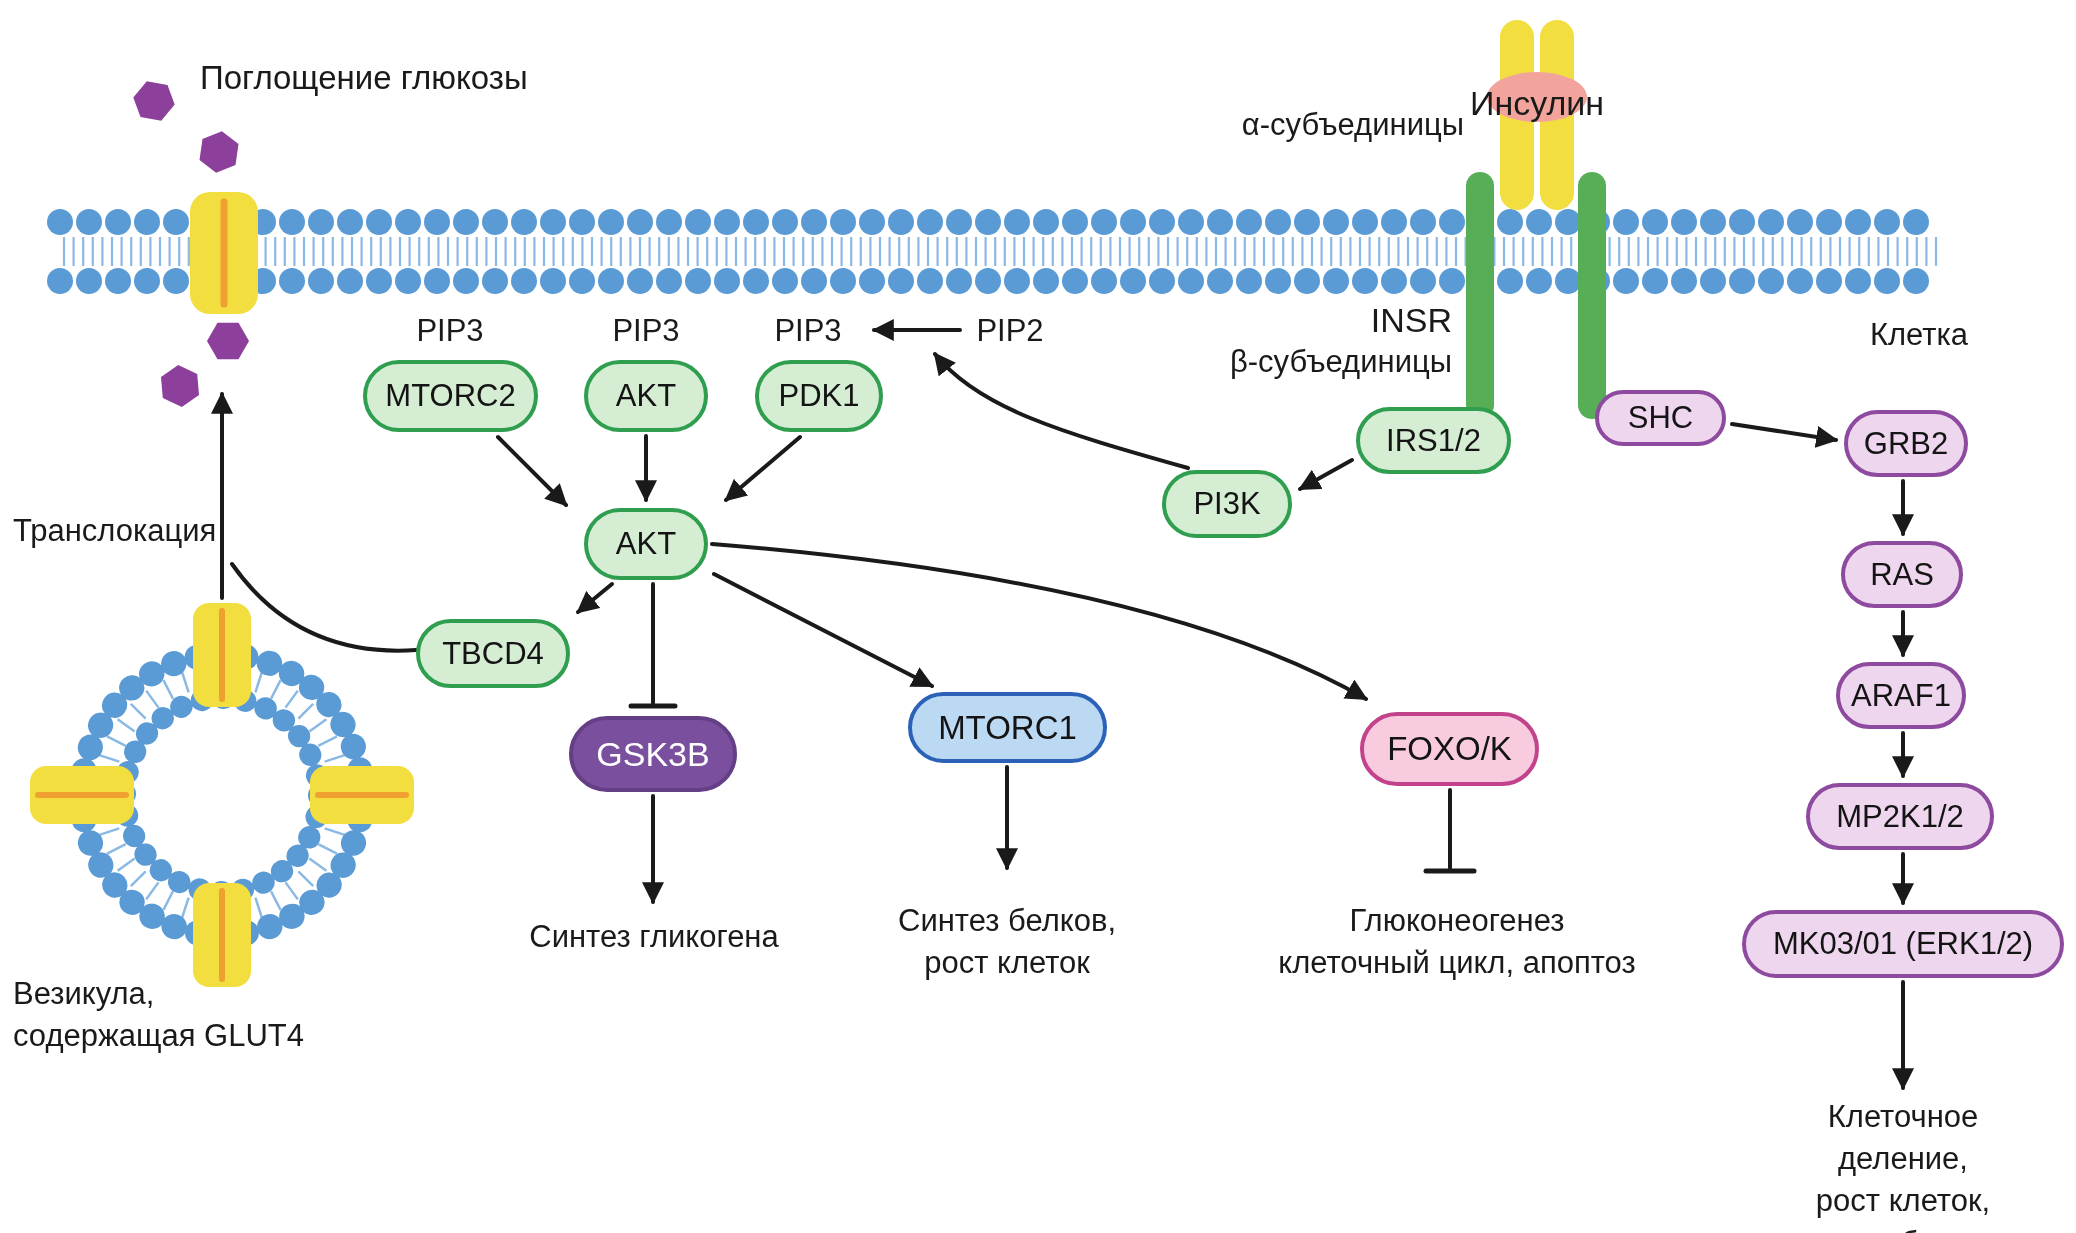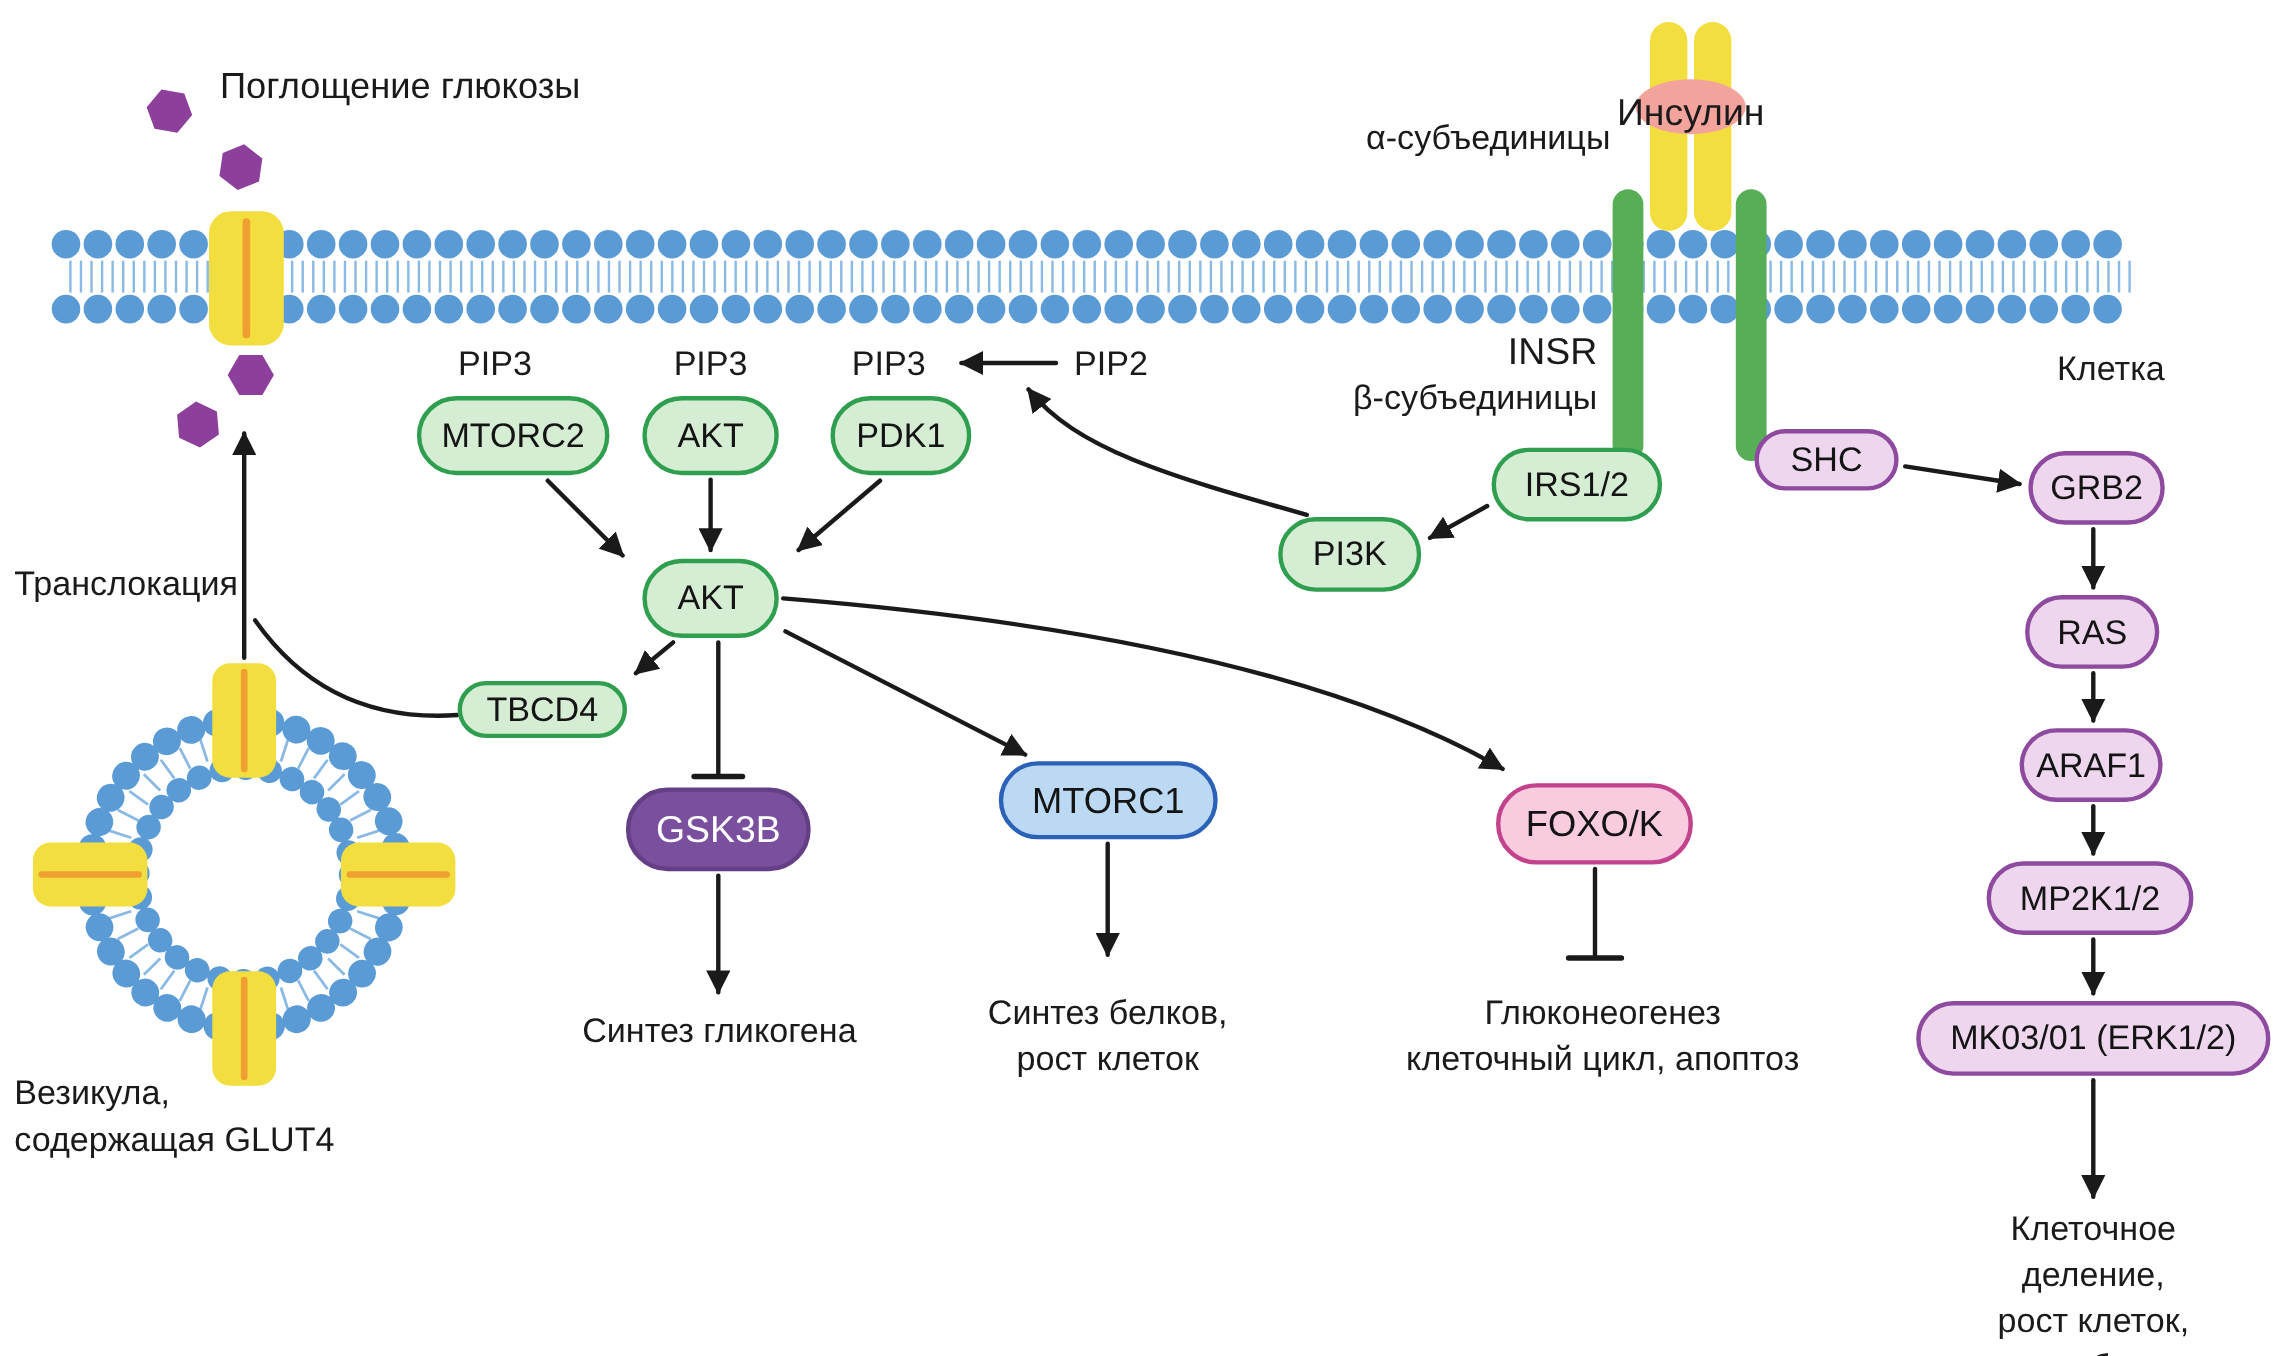--- a/index.html
+++ b/index.html
@@ -492,25 +492,25 @@
 
   <div class="label center" style="left:654px;top:916px;">Синтез гликогена</div>
   <div class="label center" style="left:1007px;top:900px;">Синтез белков,
 рост клеток</div>
   <div class="label center" style="left:1457px;top:900px;">Глюконеогенез
 клеточный цикл, апоптоз</div>
   <div class="label center" style="left:1903px;top:1096px;">Клеточное деление,
 рост клеток, синтез белков,
 выживаемость</div>
 
-  <div class="node green" style="left:379px;top:360px;width:175px;height:72px;">MTORC2</div>
+  <div class="node green" style="left:363px;top:360px;width:175px;height:72px;">MTORC2</div>
   <div class="node green" style="left:584px;top:360px;width:124px;height:72px;">AKT</div>
   <div class="node green" style="left:755px;top:360px;width:128px;height:72px;">PDK1</div>
   <div class="node green" style="left:584px;top:508px;width:124px;height:72px;">AKT</div>
-  <div class="node green" style="left:416px;top:619px;width:154px;height:52px;">TBCD4</div>
+  <div class="node green" style="left:416px;top:619px;width:154px;height:69px;">TBCD4</div>
   <div class="node green" style="left:1162px;top:470px;width:130px;height:68px;">PI3K</div>
   <div class="node green" style="left:1356px;top:407px;width:155px;height:67px;">IRS1/2</div>
   <div class="node lav" style="left:1595px;top:390px;width:131px;height:56px;">SHC</div>
   <div class="node lav" style="left:1844px;top:410px;width:124px;height:67px;">GRB2</div>
   <div class="node lav" style="left:1841px;top:541px;width:122px;height:67px;">RAS</div>
   <div class="node lav" style="left:1836px;top:662px;width:130px;height:67px;">ARAF1</div>
   <div class="node lav" style="left:1806px;top:783px;width:188px;height:67px;">MP2K1/2</div>
   <div class="node lav" style="left:1742px;top:910px;width:322px;height:68px;">MK03/01 (ERK1/2)</div>
   <div class="node purple" style="left:569px;top:716px;width:168px;height:76px;">GSK3B</div>
   <div class="node blue" style="left:908px;top:692px;width:199px;height:71px;">MTORC1</div>

